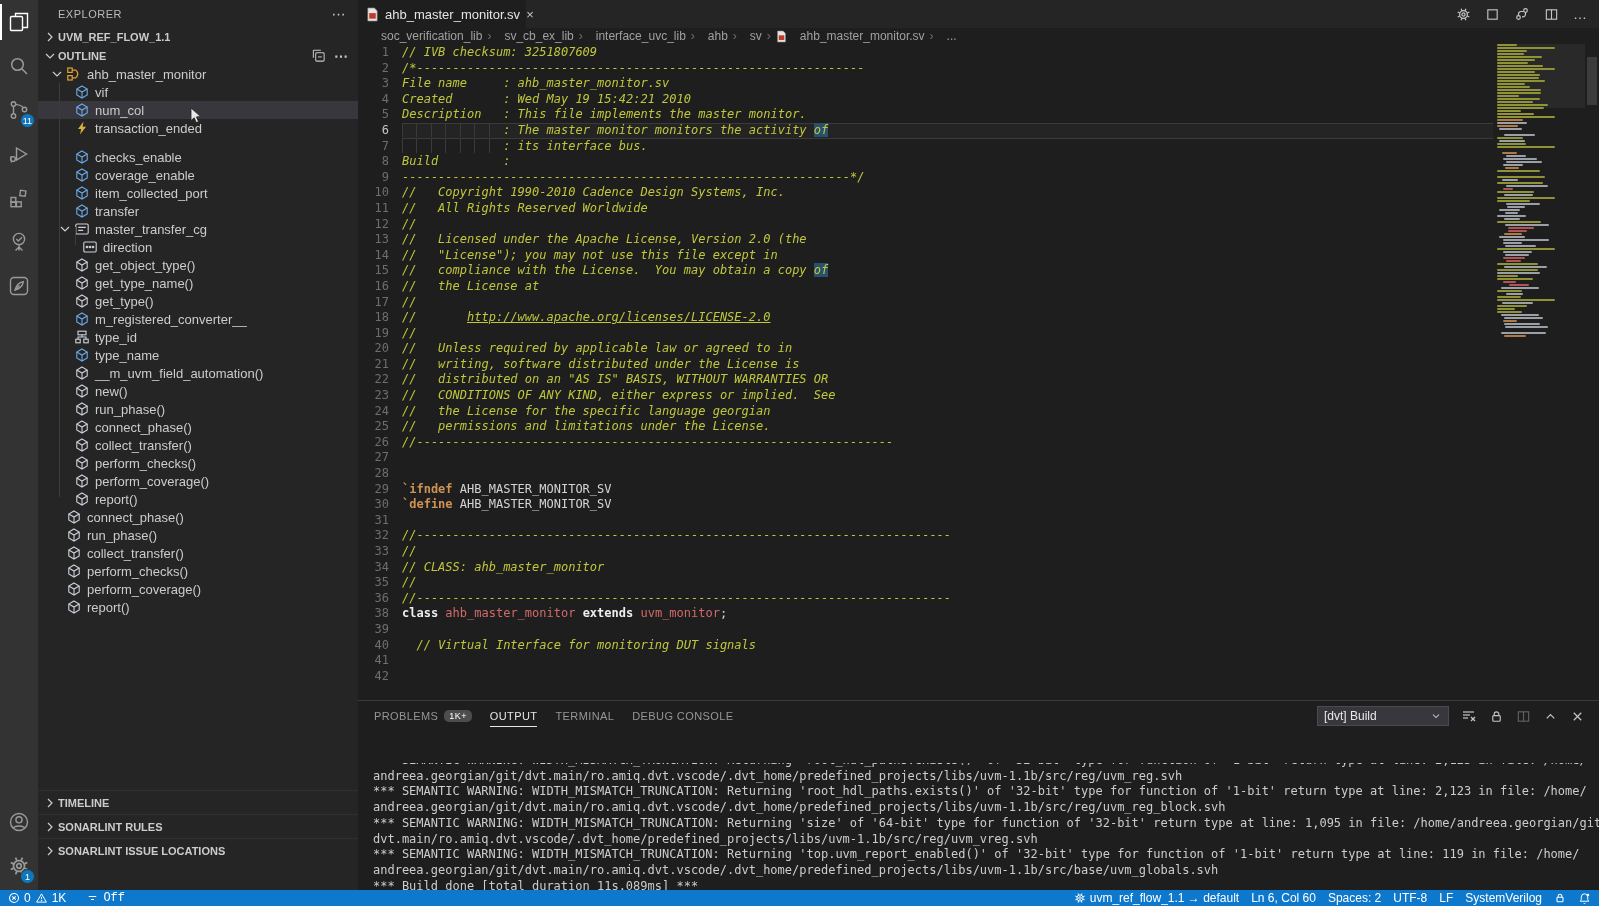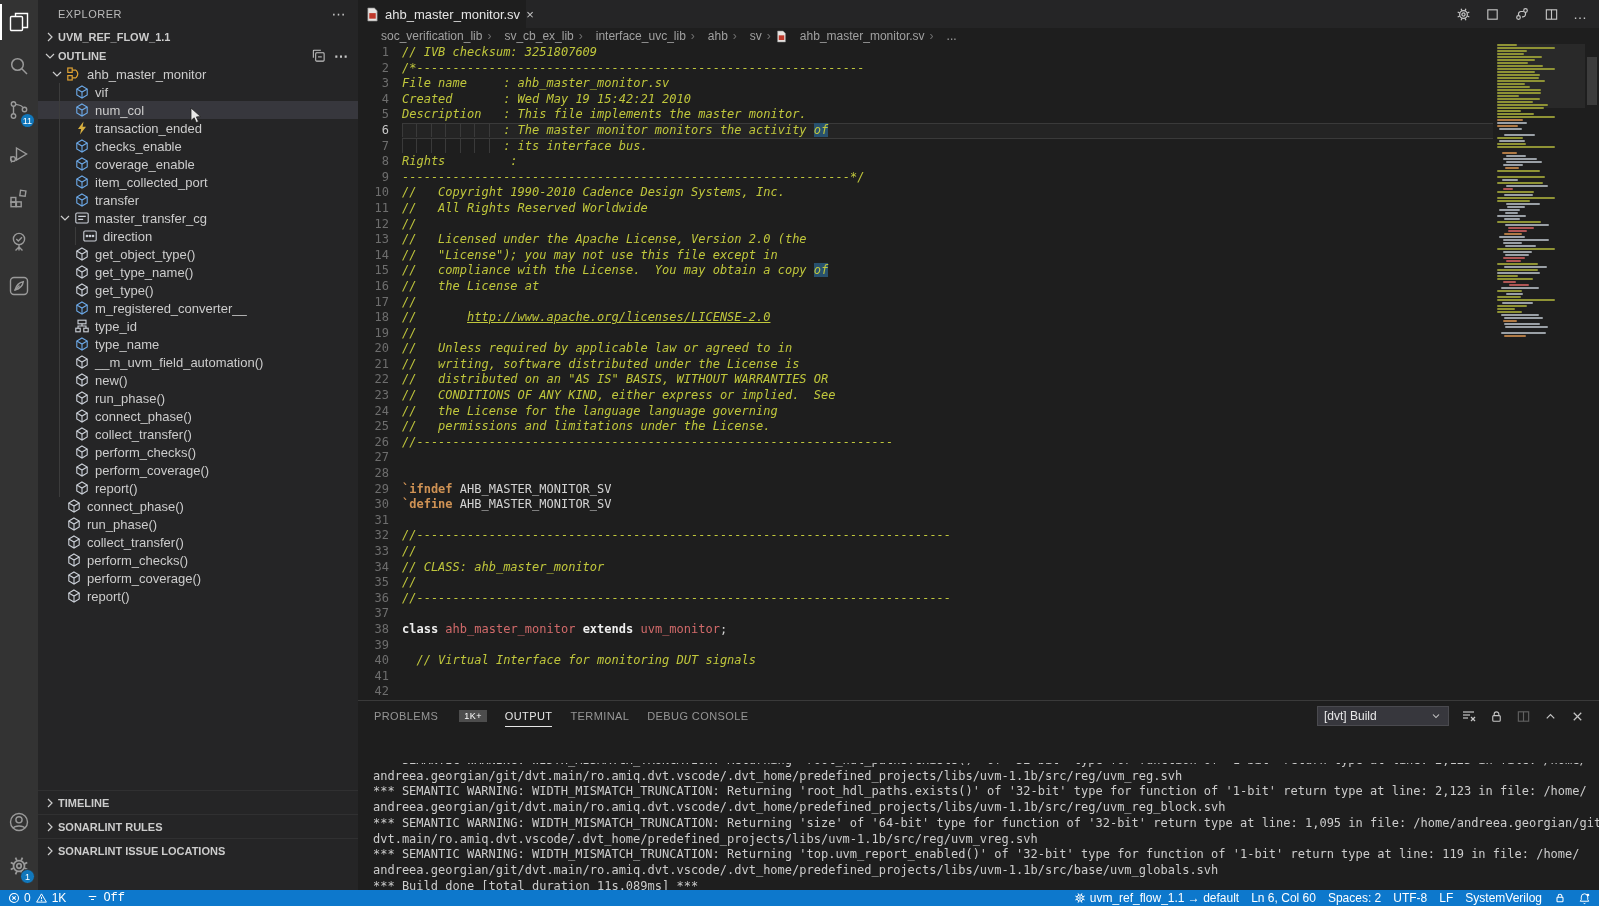--- a/index.html
+++ b/index.html
@@ -70,21 +70,21 @@
   .mm-slider { position:absolute; top:0; right:14px; width:88px; height:64px; background:rgba(121,121,121,.12); }
   .vscroll { position:absolute; top:13px; right:2px; width:10px; height:48px; background:rgba(110,110,110,.38); }
 
   
   .panel { height:190px; flex:none; border-top:1px solid #3a3a3a; background:#1e1e1e; display:flex; flex-direction:column; }
   .panel-header { height:30px; display:flex; align-items:center; padding-left:16px; gap:18px; flex:none; }
   .ptab { font-size:11px; letter-spacing:.4px; color:#969696; cursor:pointer; display:flex; align-items:center;
           gap:6px; height:100%; position:relative; }
   .ptab.active { color:#e7e7e7; }
   .ptab.active::after { content:""; position:absolute; left:0; right:0; bottom:4px; height:1px; background:#e7e7e7; }
-  .ptab .badge { background:#4d4d4d; color:#ffffff; font-size:9px; border-radius:0; padding:1px 5px;margin-left:15px; }
+  .ptab .badge { background:#4d4d4d; color:#ffffff; font-size:9px; border-radius:5px; padding:1px 5px; }
   .panel-right { margin-left:auto; display:flex; align-items:center; gap:12px; padding-right:14px; }
   .channel { width:132px; height:20px; background:#37373d; border:1px solid #4a4a4f; color:#e8e8e8;
              font-size:12px; display:flex; align-items:center; padding:0 6px; gap:4px; cursor:pointer; }
   .channel .cv { margin-left:auto; }
   .picon { cursor:pointer; display:flex; }
   .panel-out { flex:1; overflow:hidden; padding-left:15px;margin-top:32px; }
   .oline { font:12px/15.7px "DejaVu Sans Mono", monospace; color:#cccccc; white-space:pre; }
   .oline.clipped { margin-top:-10px; }
 
   
@@ -264,21 +264,21 @@
           <span>num_col</span>
         </div>
         <div class="orow" style="padding-left: 36px;">
           <span class="oicon">
             <svg width="16" height="16" viewBox="0 0 16 16" fill="#d8b040">
               <path d="M9.5 1.5 L4 9 H7.2 L6 14.5 L12 6.8 H8.6 Z"></path>
             </svg>
           </span>
           <span>transaction_ended</span>
         </div>
-        <div class="orow" style="padding-left: 36px;">
+        <div class="orow" style="padding-left: 36px; margin-top: 11px;">
           <span class="oicon">
             <svg width="16" height="16" viewBox="0 0 16 16" fill="none" stroke="#6ca9e8" stroke-width="1.1">
               <path d="M8 2 L13.2 5 V11 L8 14 L2.8 11 V5 Z"></path>
               <path d="M2.8 5 L8 8 L13.2 5 M8 8 V14"></path>
             </svg>
           </span>
           <span>checks_enable</span>
         </div>
         <div class="orow" style="padding-left: 36px;">
           <span class="oicon">
@@ -640,21 +640,21 @@
           <div class="line cur">
             <span class="num">6</span>
             <span class="ct"><span class="tok-ws">              </span><span class="tok-cmt">: The master monitor monitors the activity </span><span class="tok-whl">of</span></span>
           </div>
           <div class="line">
             <span class="num">7</span>
             <span class="ct"><span class="tok-ws">              </span><span class="tok-cmt">: its interface bus.</span></span>
           </div>
           <div class="line">
             <span class="num">8</span>
-            <span class="ct"><span class="tok-cmt">Rights         :</span></span>
+            <span class="ct"><span class="tok-cmt">Build         :</span></span>
           </div>
           <div class="line">
             <span class="num">9</span>
             <span class="ct"><span class="tok-cmt">--------------------------------------------------------------*/</span></span>
           </div>
           <div class="line">
             <span class="num">10</span>
             <span class="ct"><span class="tok-cmt">//   Copyright 1990-2010 Cadence Design Systems, Inc.</span></span>
           </div>
           <div class="line">
@@ -704,21 +704,21 @@
           <div class="line">
             <span class="num">22</span>
             <span class="ct"><span class="tok-cmt">//   distributed on an "AS IS" BASIS, WITHOUT WARRANTIES OR</span></span>
           </div>
           <div class="line">
             <span class="num">23</span>
             <span class="ct"><span class="tok-cmt">//   CONDITIONS OF ANY KIND, either express or implied.  See</span></span>
           </div>
           <div class="line">
             <span class="num">24</span>
-            <span class="ct"><span class="tok-cmt">//   the License for the language language governing</span></span>
+            <span class="ct"><span class="tok-cmt">//   the License for the specific language georgian</span></span>
           </div>
           <div class="line">
             <span class="num">25</span>
             <span class="ct"><span class="tok-cmt">//   permissions and limitations under the License.</span></span>
           </div>
           <div class="line">
             <span class="num">26</span>
             <span class="ct"><span class="tok-cmt">//------------------------------------------------------------------</span></span>
           </div>
           <div class="line">
@@ -753,24 +753,20 @@
             <span class="num">34</span>
             <span class="ct"><span class="tok-cmt">// CLASS: ahb_master_monitor</span></span>
           </div>
           <div class="line">
             <span class="num">35</span>
             <span class="ct"><span class="tok-cmt">//</span></span>
           </div>
           <div class="line">
             <span class="num">36</span>
             <span class="ct"><span class="tok-cmt">//--------------------------------------------------------------------------</span></span>
-          </div>
-          <div class="line">
-            <span class="num">37</span>
-            <span class="ct"></span>
           </div>
           <div class="line">
             <span class="num">38</span>
             <span class="ct"><span class="tok-kw">class</span><span class="tok-pl"> </span><span class="tok-typ">ahb_master_monitor</span><span class="tok-pl"> </span><span class="tok-kw">extends</span><span class="tok-pl"> </span><span class="tok-typ">uvm_monitor</span><span class="tok-pl">;</span></span>
           </div>
           <div class="line">
             <span class="num">39</span>
             <span class="ct"></span>
           </div>
           <div class="line">

